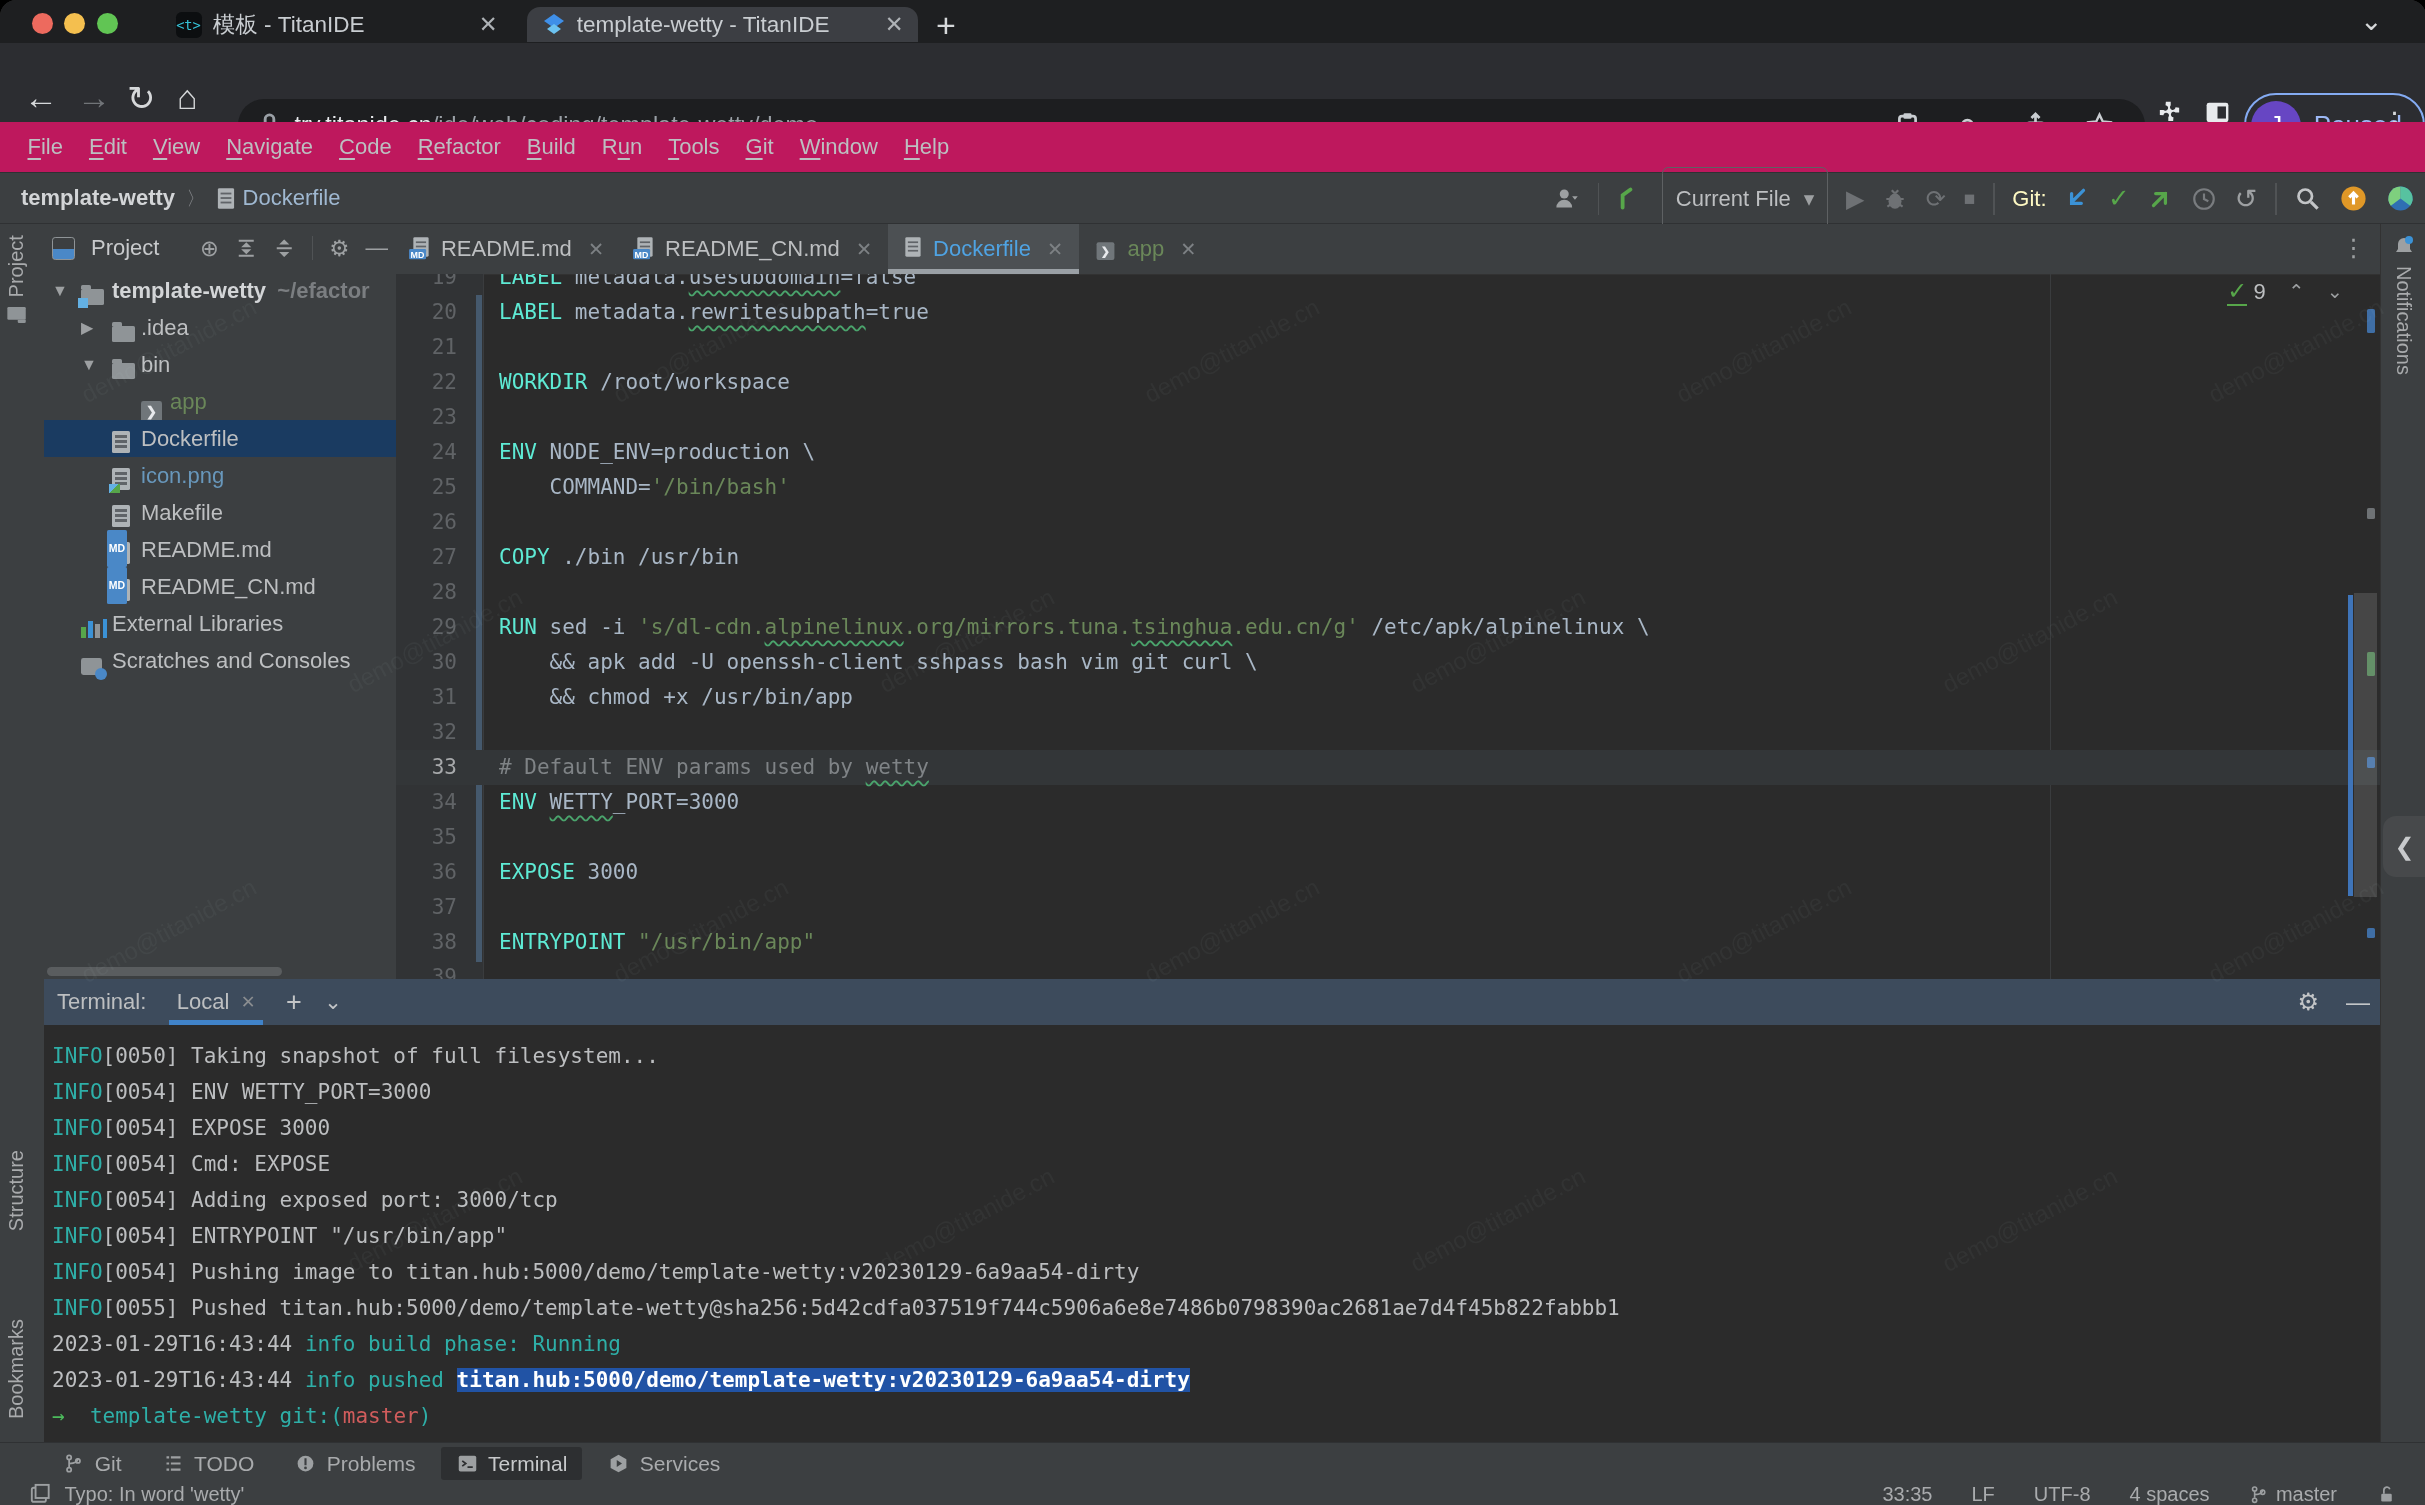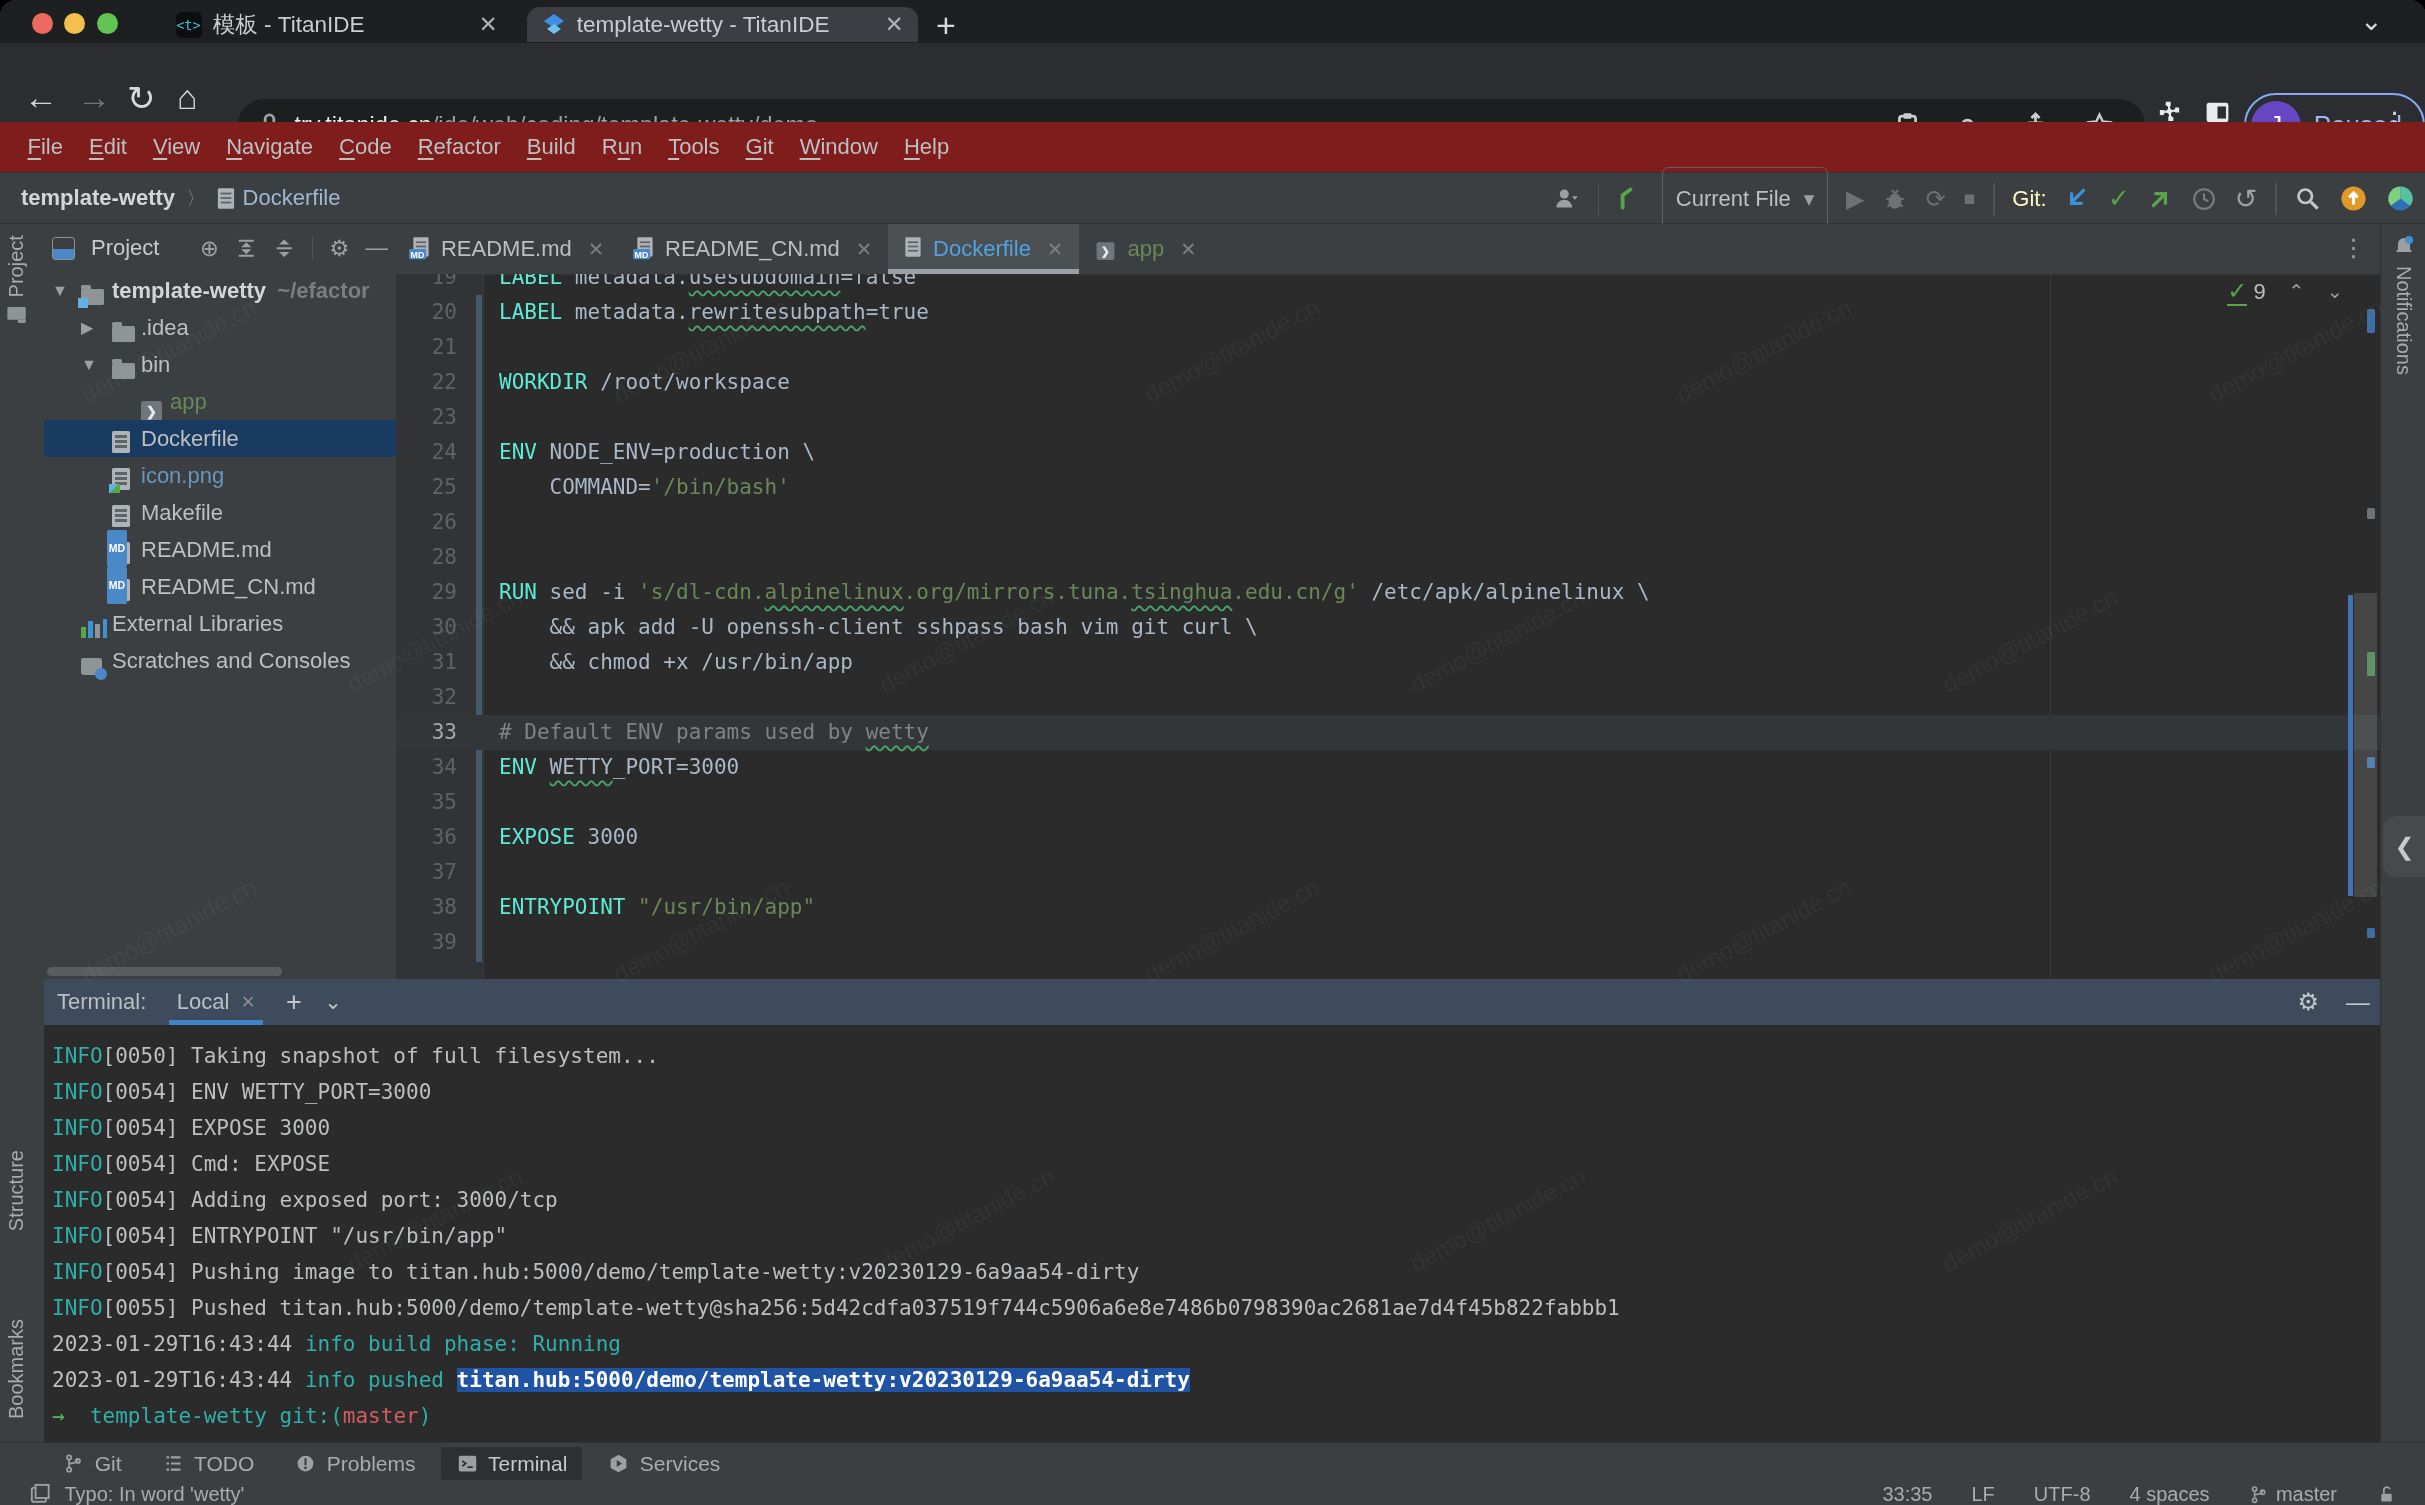--- a/index.html
+++ b/index.html
@@ -25,21 +25,21 @@
   #urlpath{color:#9aa0a6;}
   .pillicons{position:absolute;right:32px;top:0;height:52px;display:flex;align-items:center;gap:37px;}
   .mini{width:27px;height:27px;}
   #profile{position:absolute;left:2244px;top:50px;height:61px;border:2.4px solid #84abf2;border-radius:32px;
            display:flex;align-items:center;padding:0 21px 0 4.8px;gap:13px;}
   #avatar{width:50px;height:50px;border-radius:50%;background:#6746c3;color:#fff;font-size:26px;
           display:flex;align-items:center;justify-content:center;}
   #paused{color:#9db8f5;font-size:26px;}
   #kebab{left:2381px;top:63px;font-size:27px;color:#d6d8da;letter-spacing:0;}
   
-  #menubar{left:0;top:122px;width:2426px;height:51px;background:#7f1d1d;border-bottom:0.8px solid #2f3133;
+  #menubar{left:0;top:122px;width:2426px;height:51px;background:#be185d;border-bottom:0.8px solid #2f3133;
            display:flex;align-items:center;padding-left:14.5px;box-sizing:border-box;}
   .menu-item{color:#bdbfc1;font-size:22px;padding:0 13px;}
   .menu-item u{text-underline-offset:4px;}
   #navbar{left:0;top:173px;width:2426px;height:51px;background:#3c3f41;display:flex;align-items:center;
           padding-left:21px;box-sizing:border-box;border-bottom:0.8px solid #2f3133;}
   #crumb-project{color:#d3d5d7;font-weight:bold;font-size:22px;}
   .crumb-sep{color:#808386;font-size:19.3px;margin:0 11.3px;}
   #crumb-file{color:#9fb8d1;font-size:22px;margin-left:8px;}
   #navtools{position:absolute;right:11.3px;top:0;height:51px;display:flex;align-items:center;gap:17.7px;}
   .vdiv{width:1.6px;height:32px;background:#505355;}
@@ -413,20 +413,21 @@
         <div id="marginguide"></div>
         <div id="lines">
             <div class="cl"><span class="num">19</span><span class="src"><span class="k">LABEL</span><span class="p"> metadata.</span><span class="p u">usesubdomain</span><span class="p">=false</span></span></div>
             <div class="cl"><span class="num">20</span><span class="src"><span class="k">LABEL</span><span class="p"> metadata.</span><span class="p u">rewritesubpath</span><span class="p">=true</span></span></div>
             <div class="cl"><span class="num">21</span><span class="src"></span></div>
             <div class="cl"><span class="num">22</span><span class="src"><span class="k">WORKDIR</span><span class="p"> /root/workspace</span></span></div>
             <div class="cl"><span class="num">23</span><span class="src"></span></div>
             <div class="cl"><span class="num">24</span><span class="src"><span class="k">ENV</span><span class="p"> NODE_ENV=production \</span></span></div>
             <div class="cl"><span class="num">25</span><span class="src"><span class="p">    COMMAND=</span><span class="s">'/bin/bash'</span></span></div>
             <div class="cl"><span class="num">26</span><span class="src"></span></div>
+            <div class="cl"><span class="num">27</span><span class="src"><span class="k">COPY</span><span class="p"> ./bin /usr/bin</span></span></div>
             <div class="cl"><span class="num">28</span><span class="src"></span></div>
             <div class="cl"><span class="num">29</span><span class="src"><span class="k">RUN</span><span class="p"> sed -i </span><span class="s">'s/dl-cdn.</span><span class="s u">alpinelinux</span><span class="s">.org/mirrors.tuna.</span><span class="s u">tsinghua</span><span class="s">.edu.cn/g'</span><span class="p"> /etc/apk/alpinelinux \</span></span></div>
             <div class="cl"><span class="num">30</span><span class="src"><span class="p">    &amp;&amp; apk add -U openssh-client sshpass bash vim git curl \</span></span></div>
             <div class="cl"><span class="num">31</span><span class="src"><span class="p">    &amp;&amp; chmod +x /usr/bin/app</span></span></div>
             <div class="cl"><span class="num">32</span><span class="src"></span></div>
             <div class="cl cur"><span class="num">33</span><span class="src"><span class="c"># Default ENV params used by </span><span class="c u">wetty</span></span></div>
             <div class="cl"><span class="num">34</span><span class="src"><span class="k">ENV</span><span class="p"> </span><span class="p u">WETTY</span><span class="p">_PORT=3000</span></span></div>
             <div class="cl"><span class="num">35</span><span class="src"></span></div>
             <div class="cl"><span class="num">36</span><span class="src"><span class="k">EXPOSE</span><span class="p"> 3000</span></span></div>
             <div class="cl"><span class="num">37</span><span class="src"></span></div>

